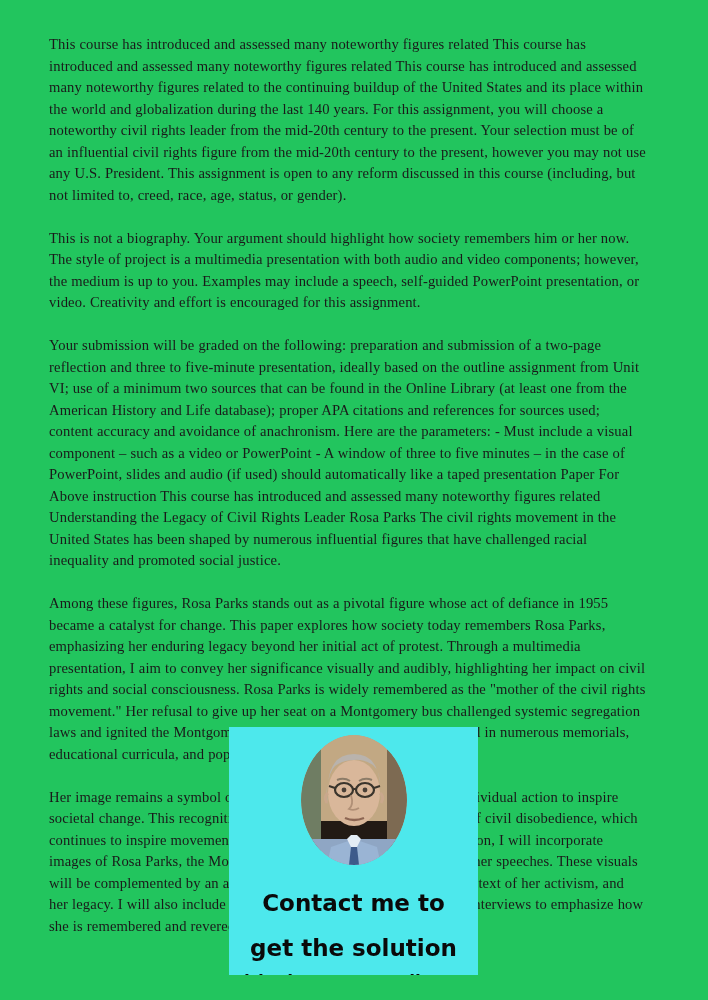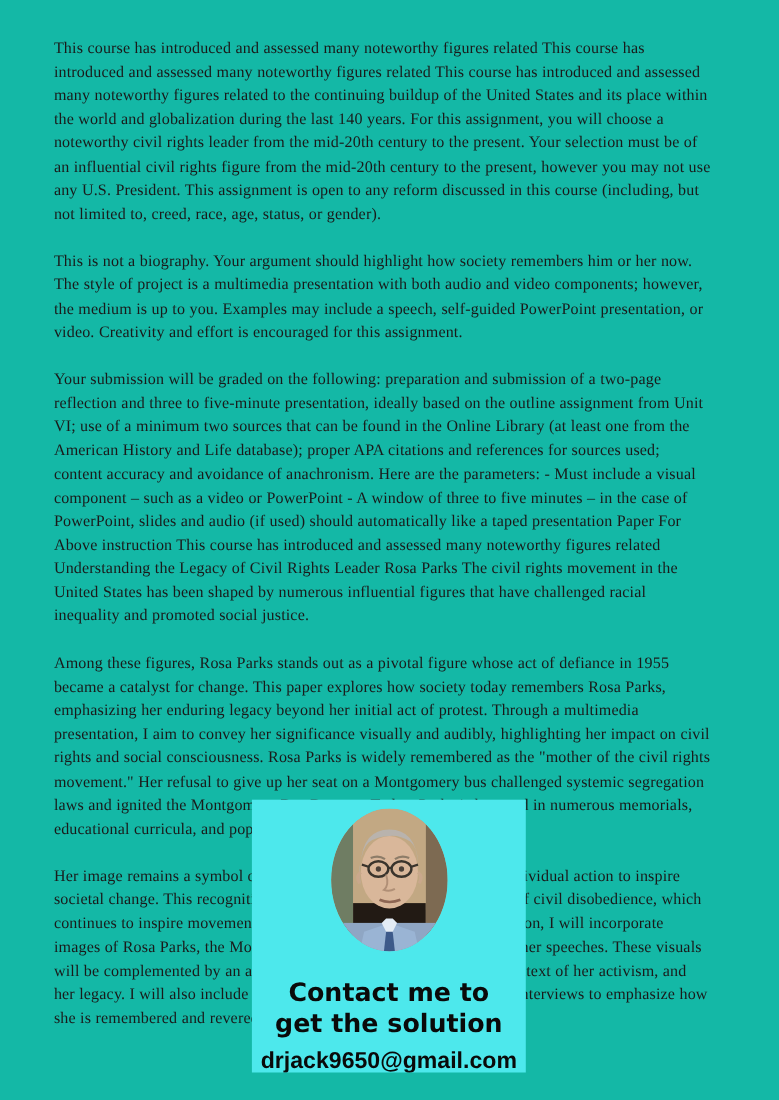--- a/index.html
+++ b/index.html
@@ -14,21 +14,21 @@
     overflow: hidden;
     font-family: "Liberation Serif", "DejaVu Serif", serif;
   }
 
   #document-page {
     position: absolute;
     left: 0;
     top: 0;
     width: 708px;
     height: 1000px;
-    background: #14b8a6;
+    background: #22c55e;
   }
 
   #document-body {
     position: absolute;
     left: 49px;
     top: 34px;
     width: 598px;
   }
 
   .doc-paragraph {
@@ -79,21 +79,21 @@
   .overlay-line {
     font-family: "DejaVu Sans", "Liberation Sans", sans-serif;
     font-weight: bold;
     font-size: 23px;
     line-height: 28px;
     color: #0a0a0a;
     text-align: center;
     white-space: nowrap;
   }
   #overlay-line-1 { margin-top: 24px; text-align: right; }
-  #overlay-line-2 { margin-top: 0px; }
+  #overlay-line-2 { margin-top: 17px; }
 
   #contact-email {
     font-family: Liberation Sans, sans-serif;
     font-weight: bold;
     font-size: 21px;
     line-height: 26px;
     color: #0a0a0a;
     text-align: center;
     margin-top: 7px;
     white-space: nowrap;

